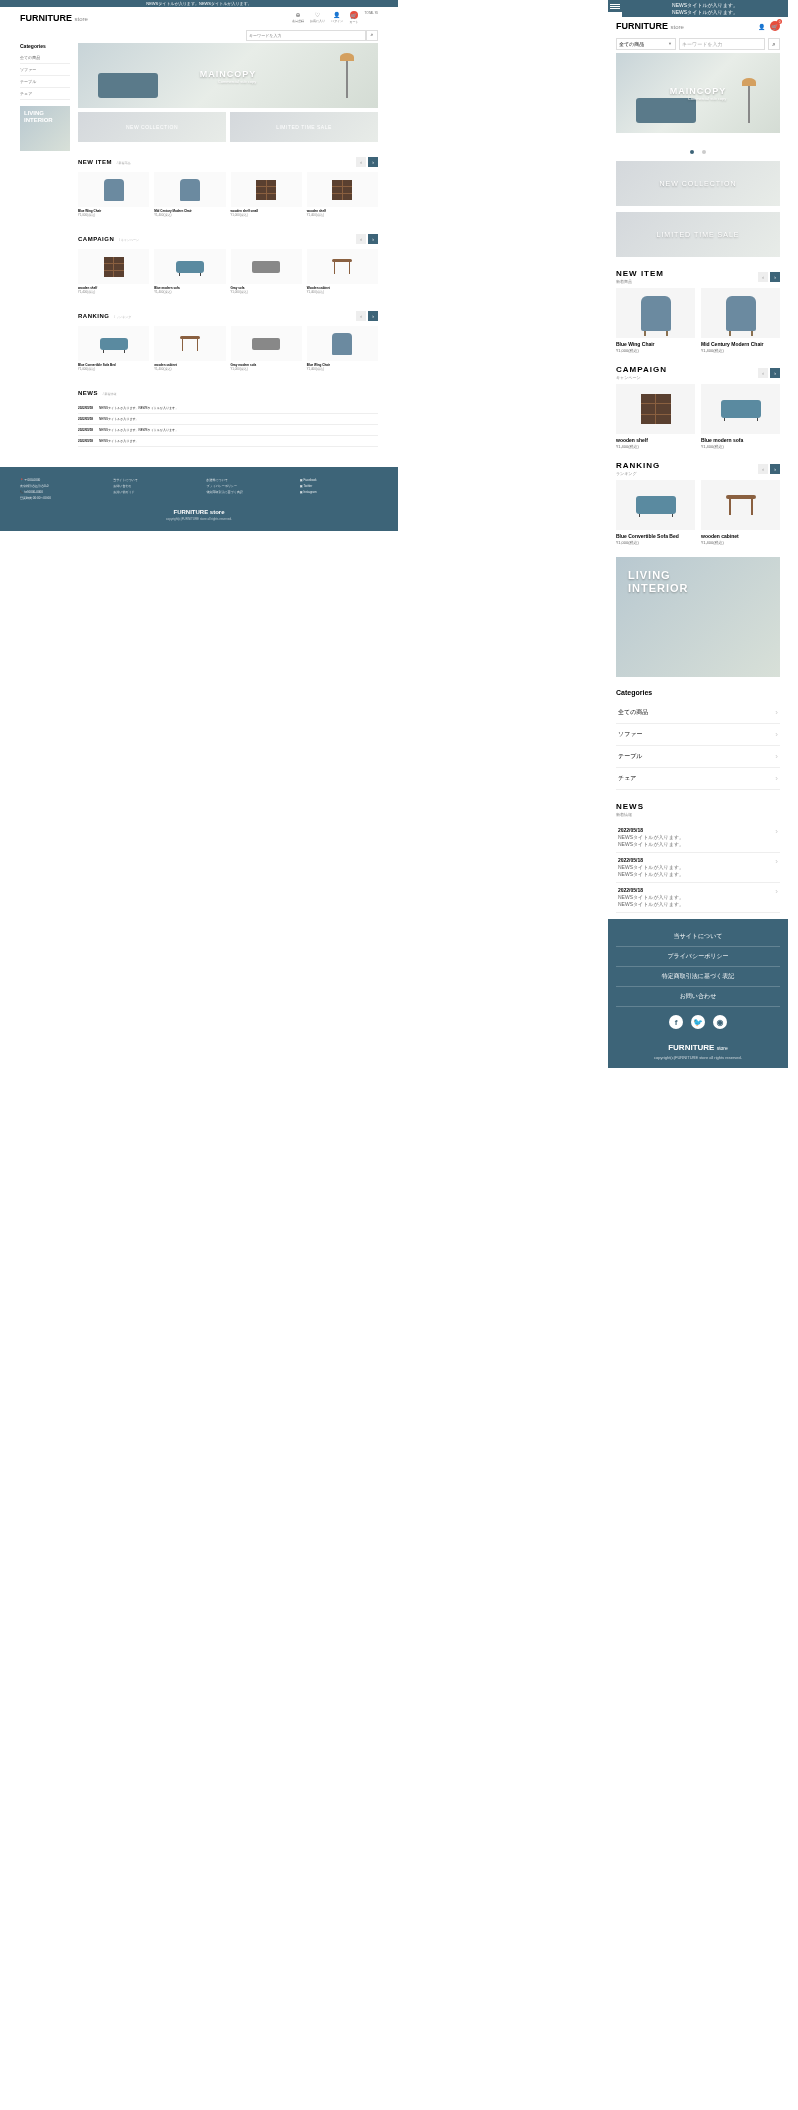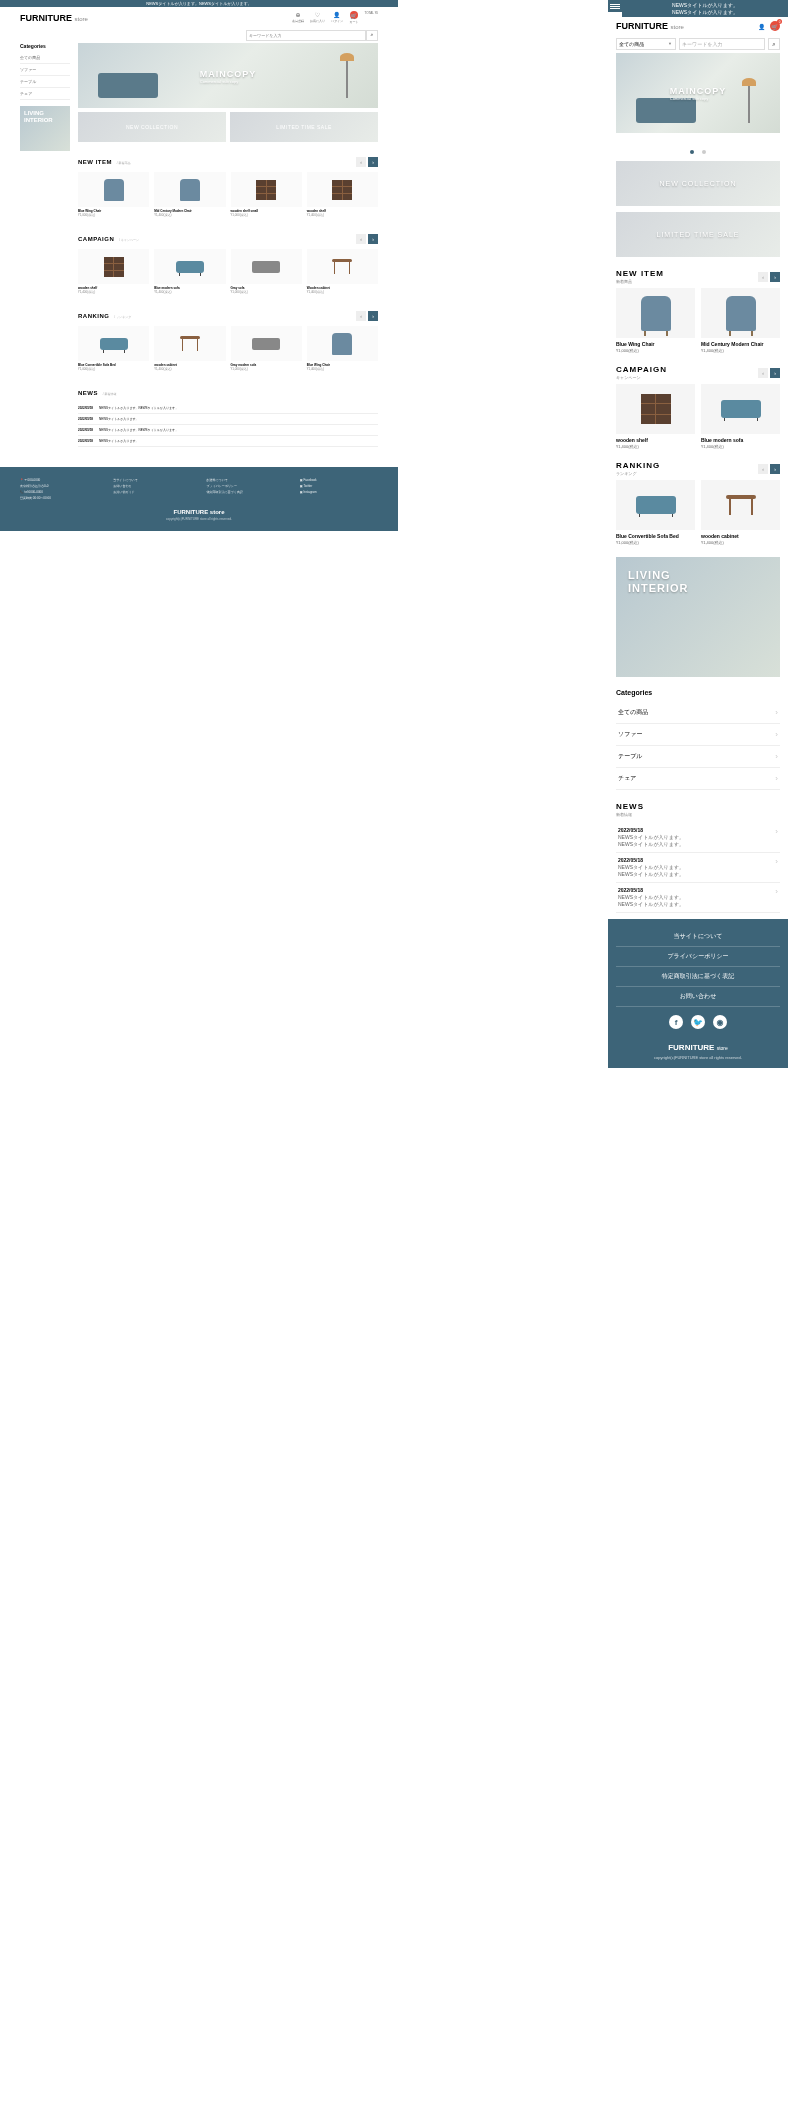--- a/index.html
+++ b/index.html
@@ -17,21 +17,21 @@
 .icons{display:flex;gap:4px;align-items:center}
 .icon{width:8px;height:8px;display:flex;align-items:center;justify-content:center;font-size:6px;color:#333;position:relative;flex-direction:column}
 .cart-badge{position:absolute;top:-2px;right:-2px;background:#e74c3c;color:#fff;border-radius:50%;width:5px;height:5px;font-size:3px;display:flex;align-items:center;justify-content:center}
 .cart-btn{background:#e74c3c;border-radius:50%;width:10px;height:10px;color:#fff}
 .searchbar{display:flex;padding:3px 8px;gap:3px}
 .select{flex:0 0 60px;border:1px solid #ddd;font-size:5px;padding:2px;position:relative;background:#fff}
 .select::after{content:"▼";position:absolute;right:3px;top:2px;font-size:4px;color:#888}
 .search-input{flex:1;border:1px solid #ddd;font-size:5px;padding:2px;color:#aaa}
 .search-btn{width:12px;border:1px solid #ddd;display:flex;align-items:center;justify-content:center;font-size:6px}
 .hero{position:relative;background:linear-gradient(135deg,#c8d4d8 0%,#e8ede8 50%,#d4dcd4 100%);height:80px;overflow:hidden;margin:0 8px 4px}
-.hero-txt{position:absolute;top:50%;left:50%;transform:translate(-50%,-50%);color:#fff;text-align:left;text-shadow:0 1px 2px rgba(0,0,0,0.3)}
+.hero-txt{position:absolute;top:50%;left:50%;transform:translate(-50%,-50%);color:#fff;text-align:right;text-shadow:0 1px 2px rgba(0,0,0,0.3)}
 .hero-txt h2{font-size:9px;letter-spacing:1px}
 .hero-txt p{font-size:4px}
 .sofa{position:absolute;bottom:10px;left:20px;width:60px;height:25px;background:#5a7a8a;border-radius:3px}
 .lamp{position:absolute;bottom:10px;right:30px;width:2px;height:40px;background:#888}
 .lamp::before{content:"";position:absolute;top:-5px;left:-6px;width:14px;height:8px;background:#d4a060;border-radius:50% 50% 0 0}
 .dots{text-align:center;padding:3px}
 .dots span{display:inline-block;width:4px;height:4px;border-radius:50%;background:#ccc;margin:0 2px}
 .dots span.active{background:#3d6478}
 .banner{position:relative;background:linear-gradient(135deg,#d4d8dc,#e8ece8);height:45px;margin:0 8px 6px;display:flex;align-items:center;justify-content:center}
 .banner-txt{color:#fff;font-size:7px;letter-spacing:1px;text-shadow:0 1px 2px rgba(0,0,0,0.3)}

